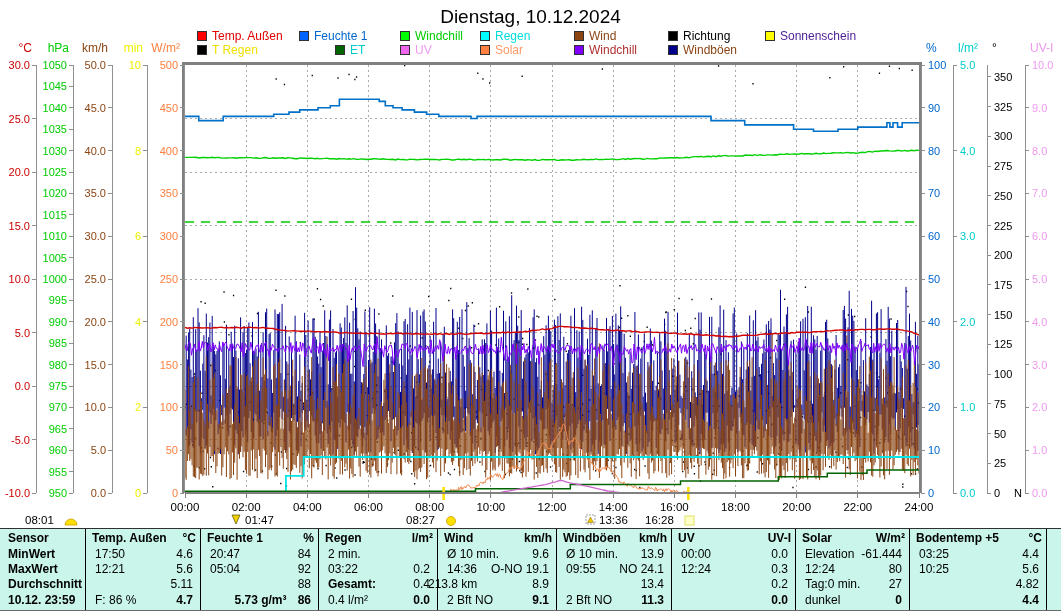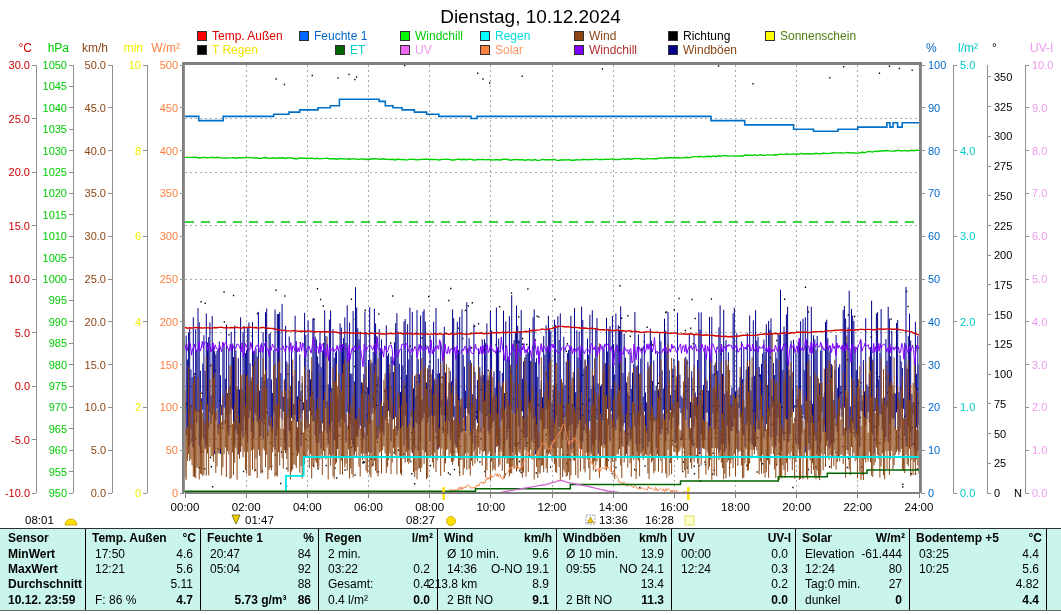--- a/index.html
+++ b/index.html
@@ -43,21 +43,21 @@
       <div class="legend-item" style="left: 574px; top: 29px;">
         <span class="legend-box" style="background: rgb(139, 69, 19);"></span>
         <span style="color: rgb(139, 69, 19);">Wind</span>
       </div>
       <div class="legend-item" style="left: 668px; top: 29px;">
         <span class="legend-box" style="background: rgb(0, 0, 0);"></span>
         <span style="color: rgb(0, 0, 0);">Richtung</span>
       </div>
       <div class="legend-item" style="left: 765px; top: 29px;">
         <span class="legend-box" style="background: rgb(255, 255, 0);"></span>
-        <span style="color: #4d7c0f;">Sonnenschein</span>
+        <span style="color: #4c1d95;">Sonnenschein</span>
       </div>
       <div class="legend-item" style="left: 197px; top: 43px; text-align: center;">
         <span class="legend-box" style="background: rgb(0, 0, 0);"></span>
         <span style="color: rgb(240, 224, 0);">T Regen</span>
       </div>
       <div class="legend-item" style="left: 299px; top: 43px; padding-left: 36px;">
         <span class="legend-box" style="background: rgb(0, 100, 0);"></span>
         <span style="color: rgb(0, 204, 204);">ET</span>
       </div>
       <div class="legend-item" style="left: 400px; top: 43px;">
@@ -404,21 +404,21 @@
     <div class="tcell" style="left: 210px; top: 562px; width: 101px; text-align: left;">05:04</div>
     <div class="tcell" style="left: 210px; top: 562px; width: 101px; text-align: right;">92</div>
     <div class="tcell" style="left: 210px; top: 577px; width: 101px; text-align: right;">88</div>
     <div class="tcell" style="left: 210px; top: 593px; width: 101px; text-align: center; font-weight: bold;">5.73 g/m³</div>
     <div class="tcell b" style="left: 210px; top: 593px; width: 101px; text-align: right;">86</div>
     <div class="tcell b" style="left: 325px; top: 531px; width: 108px; text-align: left;">Regen</div>
     <div class="tcell b" style="left: 325px; top: 531px; width: 108px; text-align: right;">l/m²</div>
     <div class="tcell" style="left: 328px; top: 547px; width: 102px; text-align: left;">2 min.</div>
     <div class="tcell" style="left: 328px; top: 562px; width: 102px; text-align: left;">03:22</div>
     <div class="tcell" style="left: 328px; top: 562px; width: 102px; text-align: right;">0.2</div>
-    <div class="tcell" style="left: 328px; top: 577px; width: 102px; text-align: left;">Gesamt:</div>
+    <div class="tcell" style="left: 328px; top: 577px; width: 102px; text-align: left; font-weight: bold;">Gesamt:</div>
     <div class="tcell" style="left: 328px; top: 577px; width: 102px; text-align: right;">0.4</div>
     <div class="tcell" style="left: 328px; top: 593px; width: 102px; text-align: left;">0.4 l/m²</div>
     <div class="tcell b" style="left: 328px; top: 593px; width: 102px; text-align: right;">0.0</div>
     <div class="tcell b" style="left: 444px; top: 531px; width: 108px; text-align: left;">Wind</div>
     <div class="tcell b" style="left: 444px; top: 531px; width: 108px; text-align: right;">km/h</div>
     <div class="tcell" style="left: 447px; top: 547px; width: 102px; text-align: left;">Ø 10 min.</div>
     <div class="tcell" style="left: 447px; top: 547px; width: 102px; text-align: right;">9.6</div>
     <div class="tcell" style="left: 447px; top: 562px; width: 102px; text-align: left;">14:36</div>
     <div class="tcell" style="left: 447px; top: 562px; width: 102px; text-align: right;">O-NO 19.1</div>
     <div class="tcell" style="left: 428px; top: 577px; width: 102px; text-align: left;">213.8 km</div>

